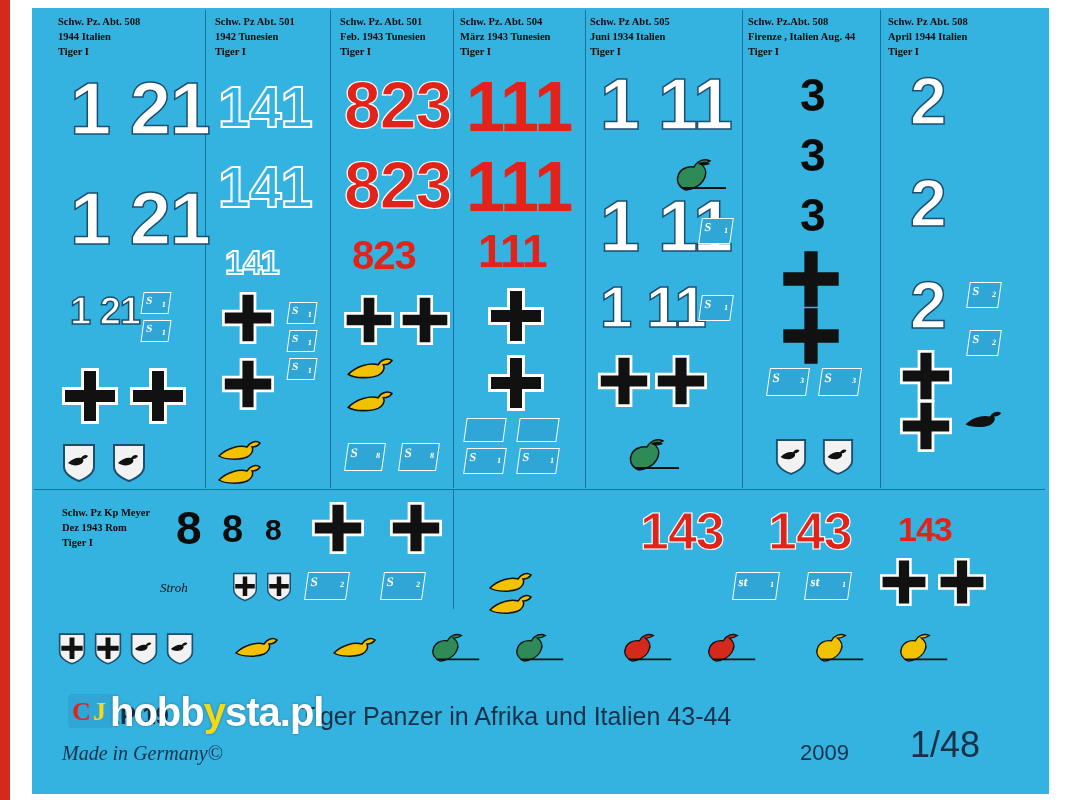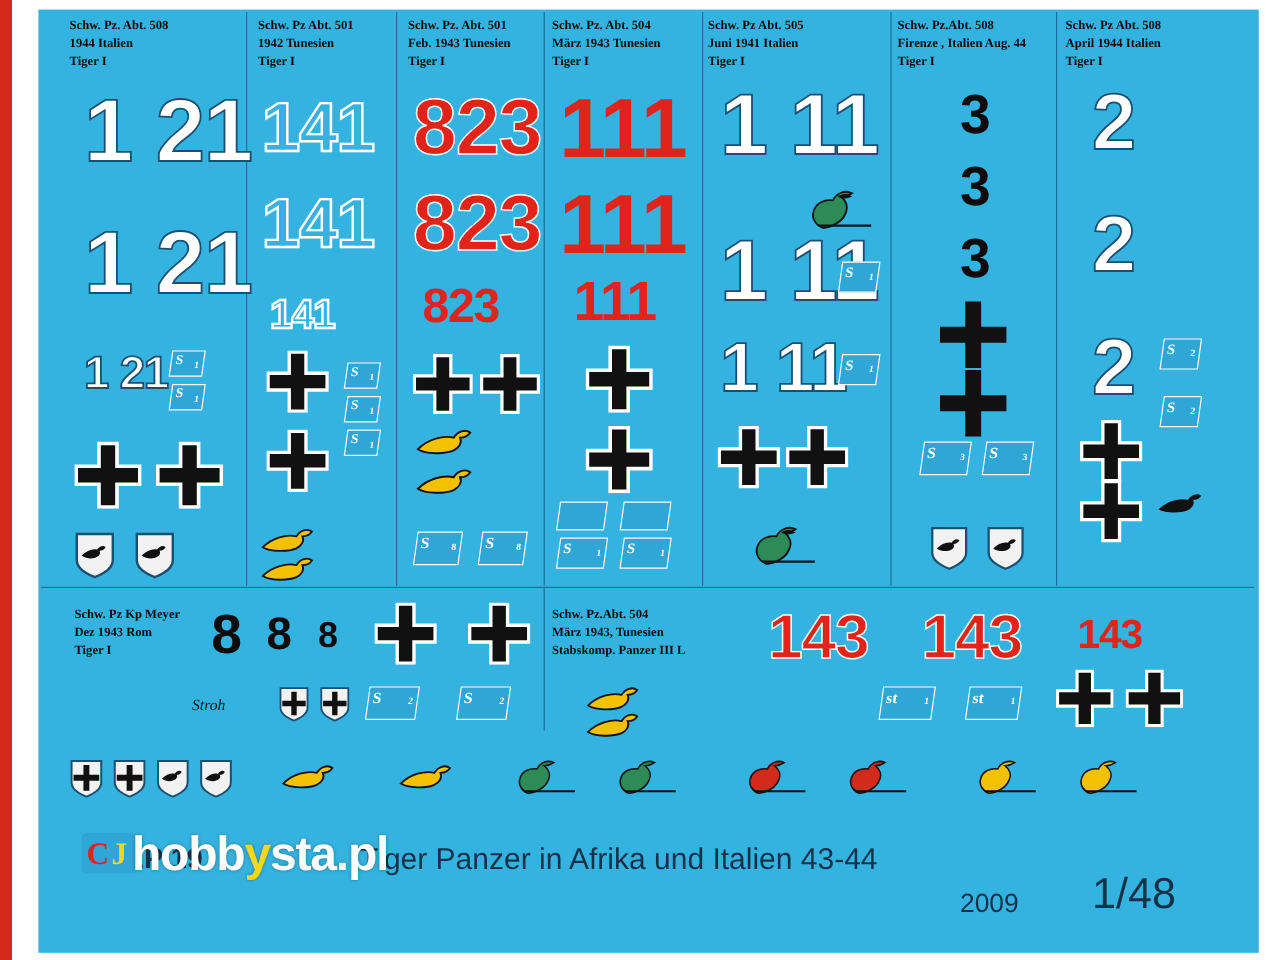--- a/index.html
+++ b/index.html
@@ -372,21 +372,21 @@
     <span style="font-size:12px;">S</span>
       <span class="sub">1</span>
   </div>
   <div class="splate" style="left:518px; top:448px; width:40px; height:26px;">
     <span style="font-size:12px;">S</span>
       <span class="sub">1</span>
   </div>
 
   <div class="colhead" style="left:590px; top:14px; width:148px;">
     <div>Schw. Pz Abt. 505</div>
-    <div>Juni 1941 Italien</div>
+    <div>Juni 1934 Italien</div>
     <div>Tiger I</div>
   </div>
   <div class="num white" style="left:600px; top:68px; font-size:72px;">1 11</div>
   <div class="num white" style="left:600px; top:190px; font-size:72px;">1 11</div>
   <div class="num white" style="left:600px; top:278px; font-size:58px;">1 11</div>
 
   <div class="splate" style="left:700px; top:218px; width:32px; height:26px;">
     <span style="font-size:12px;">S</span>
       <span class="sub">1</span>
   </div>
@@ -511,25 +511,20 @@
 
   <div class="splate" style="left:306px; top:572px; width:42px; height:28px;">
     <span style="font-size:13px;">S</span>
       <span class="sub">2</span>
   </div>
   <div class="splate" style="left:382px; top:572px; width:42px; height:28px;">
     <span style="font-size:13px;">S</span>
       <span class="sub">2</span>
   </div>
 
-  <div class="colhead" style="left:460px; top:505px; width:170px;">
-    <div>Schw. Pz.Abt. 504</div>
-    <div>März 1943, Tunesien</div>
-    <div>Stabskomp. Panzer III L</div>
-  </div>
   <div class="num red" style="left:640px; top:505px; font-size:52px;">143</div>
   <div class="num red" style="left:768px; top:505px; font-size:52px;">143</div>
   <div class="num redplain" style="left:898px; top:512px; font-size:34px;">143</div>
 
   <div class="splate" style="left:734px; top:572px; width:44px; height:28px;">
     <span style="font-size:13px;">st</span>
       <span class="sub">1</span>
   </div>
   <div class="splate" style="left:806px; top:572px; width:44px; height:28px;">
     <span style="font-size:13px;">st</span>
@@ -596,20 +591,21 @@
     <path d="M14 40c-6-2-10-8-8-14 2-7 9-10 16-9 3-6 10-9 16-6-3 2-6 3-9 3 4 3 6 8 4 13-2 6-8 10-14 12z" fill="#f2c200" stroke="#111" stroke-width="1.5"></path>
     <path d="M10 38h48" stroke="#111" stroke-width="2"></path>
   </svg>
   <svg class="shield" style="left:896px; top:625px;" width="60" height="44" viewBox="0 0 68 48">
     <path d="M14 40c-6-2-10-8-8-14 2-7 9-10 16-9 3-6 10-9 16-6-3 2-6 3-9 3 4 3 6 8 4 13-2 6-8 10-14 12z" fill="#f2c200" stroke="#111" stroke-width="1.5"></path>
     <path d="M10 38h48" stroke="#111" stroke-width="2"></path>
   </svg>
 
   <div class="footer-code" style="left:104px; top:702px;">EP 19</div>
   <div class="footer-title" style="left:300px; top:702px;">Tiger Panzer in Afrika und Italien 43-44</div>
+  <div class="footer-made" style="left:62px; top:742px;">Made in Germany©</div>
   <div class="footer-year" style="left:800px; top:740px;">2009</div>
   <div class="footer-scale" style="left:910px; top:724px;text-align:center;">1/48</div>
 
   <div class="wm-logo">
     <span class="c">C</span>
     <span class="j">J</span>
   </div>
   <div class="wm">
     <span>hobb</span><span class="y">y</span><span>sta.pl</span>
   </div>

